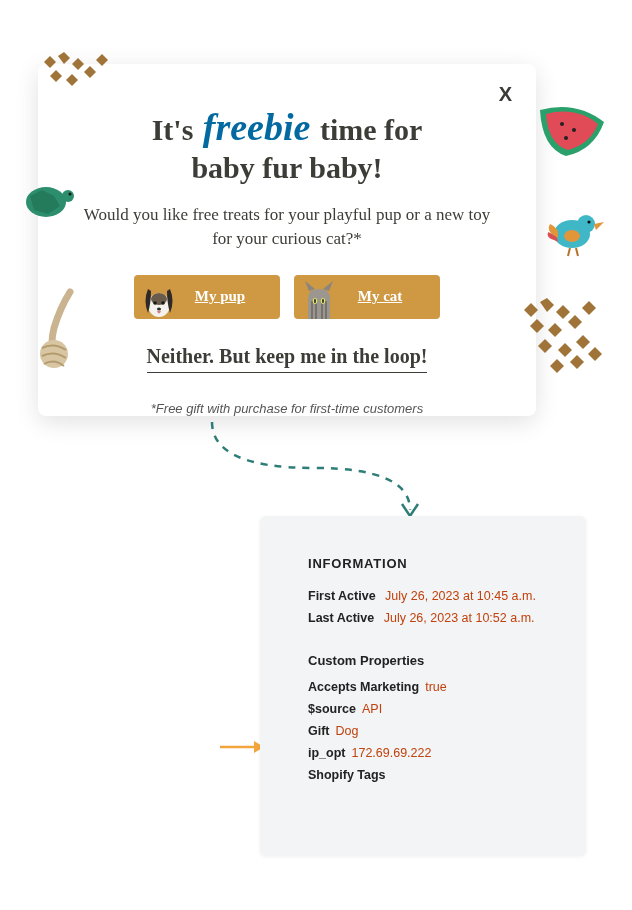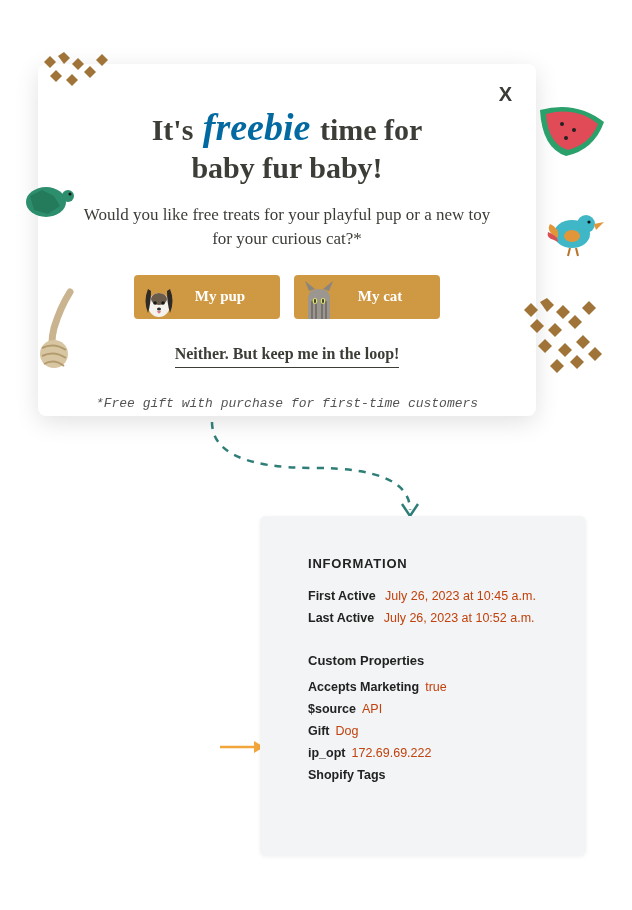--- a/index.html
+++ b/index.html
@@ -85,39 +85,39 @@
     align-items: center;
     justify-content: center;
   }
   .choice-btn .pet-img {
     position: absolute;
     left: 2px;
     bottom: 0;
     width: 46px;
     height: 40px;
   }
-  .choice-btn .btn-label { margin-left: 26px; }
+  .choice-btn .btn-label { margin-left: 26px; text-decoration: underline; }
 
   .neither-link {
     display: block;
     text-align: center;
     margin: 26px auto 0;
     font-family: Georgia, serif;
-    font-size: 16px;
+    font-size: 20px;
     font-weight: bold;
     color: #3d3d38;
     border-bottom: 1.5px solid #3d3d38;
     width: fit-content;
     padding-bottom: 4px;
     cursor: pointer;
   }
 
   .disclaimer {
     text-align: center;
-    font-family: Liberation Mono, monospace;
+    font-family: Liberation Sans, sans-serif;
     font-style: italic;
     font-size: 13px;
     color: #555;
     margin-top: 28px;
   }
 
   
   .deco { position: absolute; border-radius: 8px; }
   .deco-treats-tl { left: 38px; top: 52px; width: 78px; height: 44px; }
   .deco-watermelon { right: 24px; top: 104px; width: 72px; height: 56px; }

